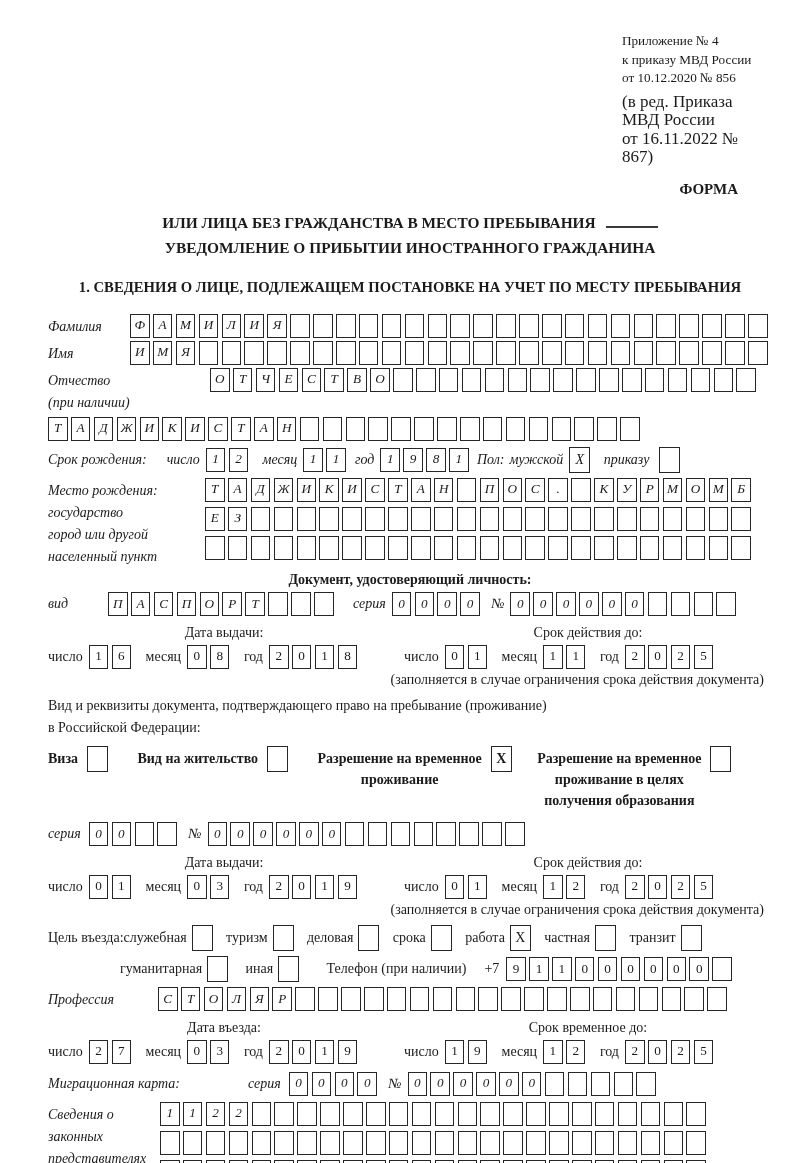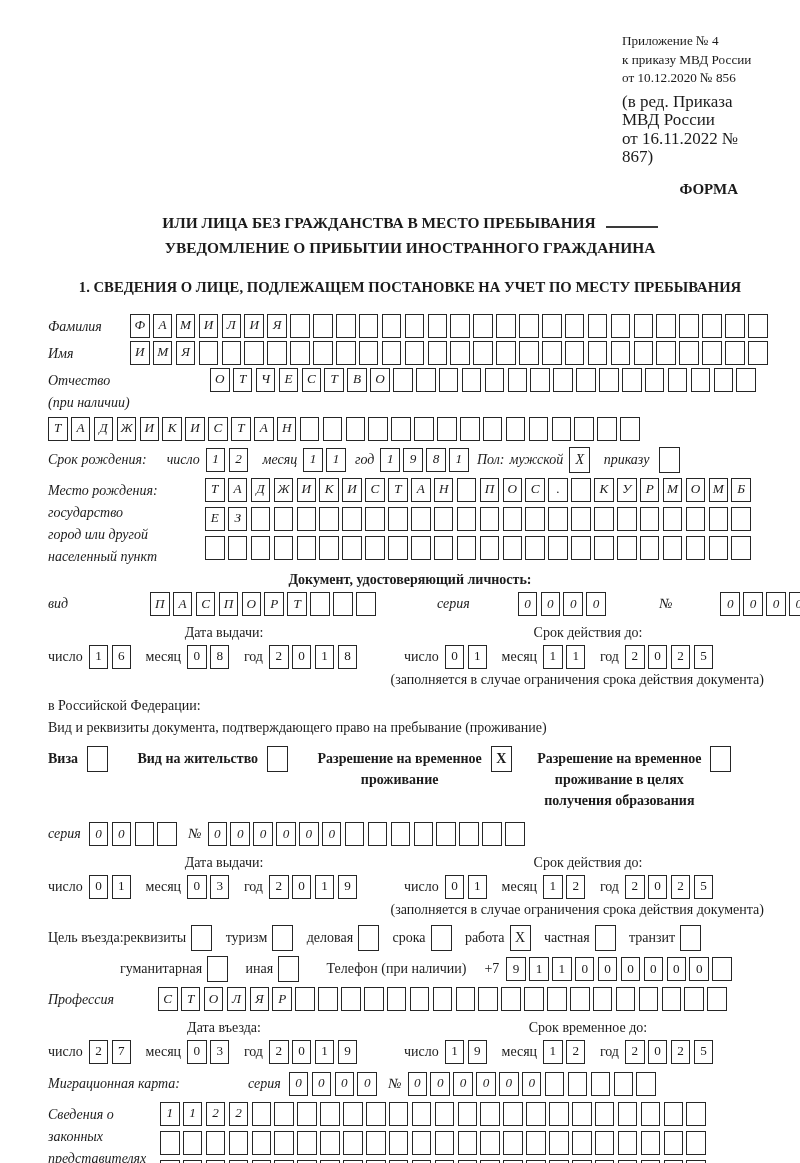--- a/index.html
+++ b/index.html
@@ -312,21 +312,21 @@
           <span class="cell"></span>
           <span class="cell"></span>
           <span class="cell"></span>
           <span class="cell"></span>
         </span>
     </span>
   </div>
 
   <div style="text-align:center;font-weight:bold;margin-top:2px;margin-bottom:4px;">Документ, удостоверяющий личность:</div>
 
-  <div class="row inl" style="align-items:center;gap:42px;">
+  <div class="row inl" style="align-items:center;">
     <span class="lbl w60" style="padding-top:0;">вид</span>
     <span class="boxes">
         <span class="cell">П</span>
         <span class="cell">А</span>
         <span class="cell">С</span>
         <span class="cell">П</span>
         <span class="cell">О</span>
         <span class="cell">Р</span>
         <span class="cell">Т</span>
         <span class="cell"></span>
@@ -397,22 +397,22 @@
             <span class="cell">0</span>
             <span class="cell">2</span>
             <span class="cell">5</span>
           </span>
       </div>
     </div>
   </div>
   <div class="note">(заполняется в случае ограничения срока действия документа)</div>
 
   <div class="par">
+    <div>Вид и реквизиты документа, подтверждающего право на пребывание (проживание)</div>
     <div>в Российской Федерации:</div>
-    <div>Вид и реквизиты документа, подтверждающего право на пребывание (проживание)</div>
   </div>
 
   <div class="optrow">
     <span class="opt">
       <span class="opt-lbl">Виза</span>
       <span class="cell cb"></span>
     </span>
     <span class="opt ml26">
       <span class="opt-lbl">Вид на жительство</span>
       <span class="cell cb"></span>
@@ -500,21 +500,21 @@
             <span class="cell">2</span>
             <span class="cell">5</span>
           </span>
       </div>
     </div>
   </div>
   <div class="note">(заполняется в случае ограничения срока действия документа)</div>
 
   <div class="prow">
     <span style="">Цель въезда:</span>
-    <span class="plbl" style="margin-left:0;">реквизиты</span>
+    <span class="plbl" style="margin-left:0;">служебная</span>
     <span class="cell cb"></span>
     <span class="plbl">туризм</span>
     <span class="cell cb"></span>
     <span class="plbl">деловая</span>
     <span class="cell cb"></span>
     <span class="plbl">срока</span>
     <span class="cell cb"></span>
     <span class="plbl">работа</span>
     <span class="cell cb">X</span>
     <span class="plbl">частная</span>

